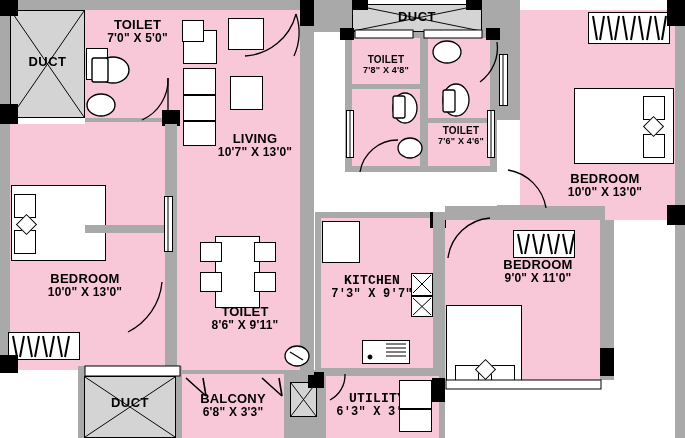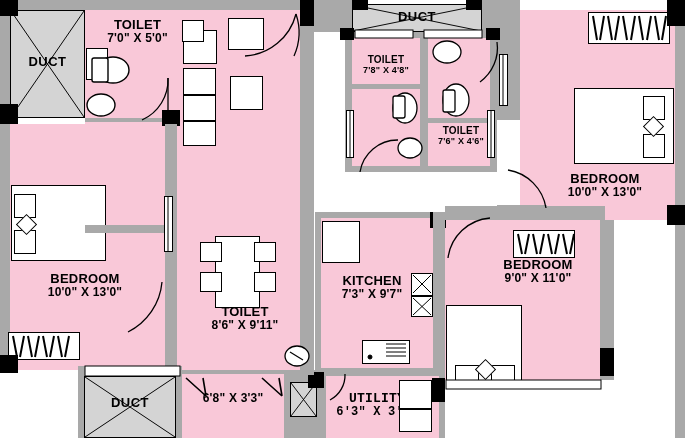--- a/index.html
+++ b/index.html
@@ -116,20 +116,24 @@
   <div class="label" style="left:85px;top:18px;width:105px;">
     <span class="nm">TOILET</span>
     <span class="dm">7'0" X 5'0"</span>
   </div>
 
   <div class="furn2" style="left:86px;top:48px;width:22px;height:32px;"></div>
   <div class="wall" style="left:85px;top:118px;width:95px;height:6px;"></div>
 
   <div class="room" style="left:180px;top:10px;width:120px;height:215px;"></div>
   <div class="room" style="left:85px;top:122px;width:215px;height:103px;"></div>
+  <div class="label" style="left:190px;top:132px;width:130px;">
+    <span class="nm">LIVING</span>
+    <span class="dm">10'7" X 13'0"</span>
+  </div>
 
   <div class="furn" style="left:183px;top:30px;width:34px;height:34px;"></div>
   <div class="furn" style="left:183px;top:68px;width:33px;height:78px;"></div>
   <div class="thin" style="left:183px;top:94px;width:33px;height:1.5px;"></div>
   <div class="thin" style="left:183px;top:120px;width:33px;height:1.5px;"></div>
   <div class="furn" style="left:228px;top:18px;width:36px;height:32px;"></div>
   <div class="furn" style="left:230px;top:76px;width:33px;height:34px;"></div>
 
   <div class="col" style="left:300px;top:0;width:14px;height:26px;"></div>
   <div class="duct" style="left:352px;top:4px;width:130px;height:28px;">
@@ -188,21 +192,21 @@
     <span class="dm">8'6" X 9'11"</span>
   </div>
   <div class="furn" style="left:215px;top:236px;width:45px;height:72px;"></div>
   <div class="furn" style="left:200px;top:242px;width:22px;height:20px;"></div>
   <div class="furn" style="left:200px;top:272px;width:22px;height:20px;"></div>
   <div class="furn" style="left:254px;top:242px;width:22px;height:20px;"></div>
   <div class="furn" style="left:254px;top:272px;width:22px;height:20px;"></div>
 
   <div class="wall" style="left:315px;top:212px;width:130px;height:162px;"></div>
   <div class="room" style="left:321px;top:218px;width:112px;height:150px;"></div>
-  <div class="label" style="left:322px;top:274px;width:100px;">
+  <div class="label" style="left:322px;top:274px;width:100px;font-family:Liberation Mono, monospace;">
     <span class="nm">KITCHEN</span>
     <span class="dm">7'3" X 9'7"</span>
   </div>
   <div class="furn" style="left:411px;top:273px;width:22px;height:44px;"></div>
   <div class="thin" style="left:411px;top:295px;width:22px;height:1.5px;"></div>
   <div class="furn" style="left:362px;top:340px;width:48px;height:24px;"></div>
   <div class="furn2" style="left:322px;top:221px;width:38px;height:42px;"></div>
 
   <div class="room" style="left:445px;top:220px;width:155px;height:160px;"></div>
   <div class="label" style="left:478px;top:258px;width:120px;">
@@ -217,20 +221,21 @@
   <div class="wall" style="left:600px;top:220px;width:14px;height:160px;"></div>
   <div class="col" style="left:600px;top:348px;width:16px;height:28px;"></div>
 
   <div class="white" style="left:614px;top:220px;width:61px;height:160px;"></div>
   <div class="white" style="left:445px;top:380px;width:230px;height:58px;"></div>
   <div class="white" style="left:0;top:370px;width:85px;height:68px;"></div>
 
   <div class="wall" style="left:175px;top:370px;width:115px;height:68px;"></div>
   <div class="room" style="left:181px;top:374px;width:103px;height:64px;"></div>
   <div class="label" style="left:179px;top:392px;width:108px;">
+    <span class="nm">BALCONY</span>
     <span class="dm">6'8" X 3'3"</span>
   </div>
 
   <div class="wall" style="left:320px;top:372px;width:125px;height:66px;"></div>
   <div class="room" style="left:326px;top:376px;width:113px;height:62px;"></div>
   <div class="label" style="left:322px;top:392px;width:110px;font-family:Liberation Mono, monospace;">
     <span class="nm">UTILITY</span>
     <span class="dm">6'3" X 3'0"</span>
   </div>
   <div class="furn" style="left:399px;top:380px;width:33px;height:52px;"></div>

